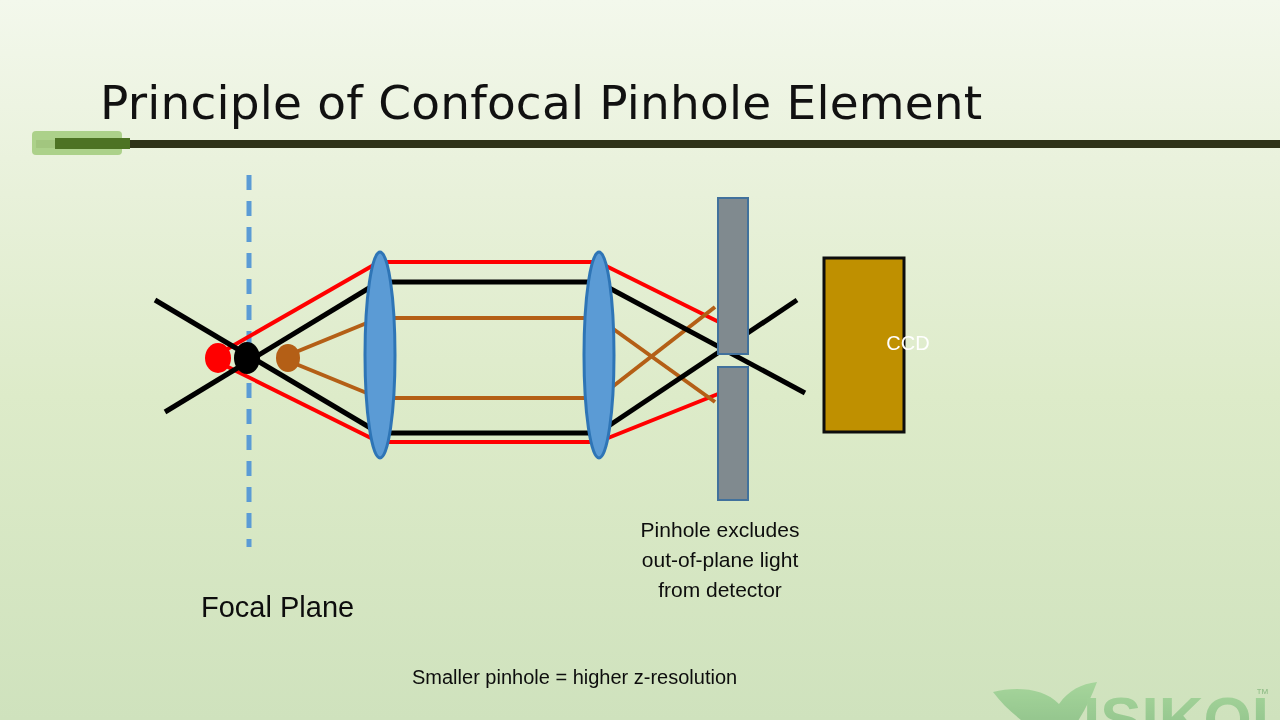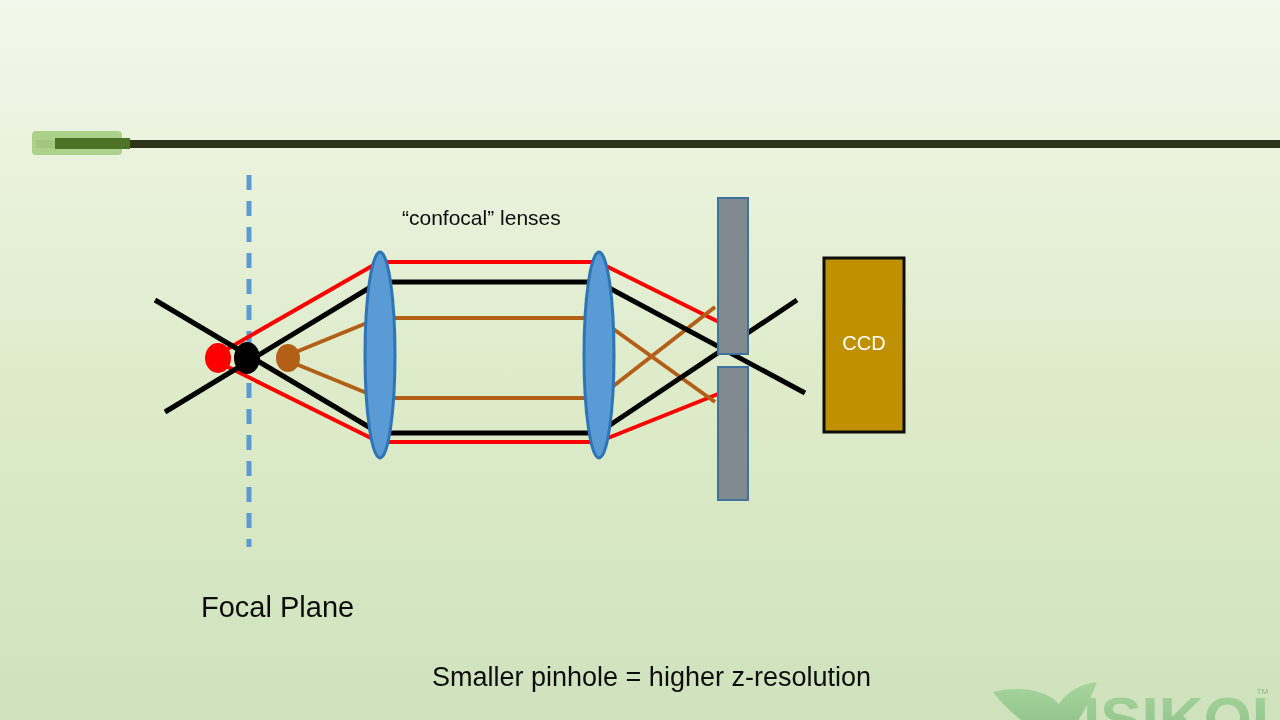--- a/index.html
+++ b/index.html
@@ -94,33 +94,34 @@
   #pinhole-label {
     left: 640px;
     top: 515px;
     width: 160px;
     text-align: center;
     white-space: normal;
     font-size: 21px;
     line-height: 30px;
   }
   #caption-label {
-    left: 432px;
+    left: 412px;
     top: 662px;
-    font-size: 27px;
+    font-size: 20px;
   }
   #ccd-label {
     position: absolute;
     left: 824px;
     top: 332px;
     width: 80px;
     text-align: center;
     color: #ffffff;
     font-size: 20px;
     font-family: "Liberation Sans", sans-serif;
+    padding-left: 44px;
   }
 
   
   #logo {
     position: absolute;
     left: 985px;
     top: 638px;
     width: 290px;
     height: 78px;
     opacity: 0.42;
@@ -133,20 +134,21 @@
     font-size: 13px;
     color: #3f8f42;
     font-family: "Liberation Sans", sans-serif;
   }
 </style>
 </head>
 <body>
 
 <div id="slide">
 
+  <div id="title">Principle of Confocal Pinhole Element</div>
 
   <div id="title-rule"></div>
   <div id="title-accent-pale"></div>
   <div id="title-accent-dark"></div>
 
   <svg id="diagram" viewBox="0 0 1280 720" xmlns="http://www.w3.org/2000/svg">
 
     <line x1="249" y1="175" x2="249" y2="547" stroke="#5b9bd5" stroke-width="5" stroke-dasharray="15,11" stroke-linecap="butt"></line>
 
     <g stroke="#ff0000" stroke-width="4" fill="none" stroke-linecap="butt">
@@ -192,24 +194,24 @@
     <rect x="718" y="198" width="30" height="156" fill="#808a8f" stroke="#41719c" stroke-width="2"></rect>
     <rect x="718" y="367" width="30" height="133" fill="#808a8f" stroke="#41719c" stroke-width="2"></rect>
 
     <rect x="824" y="258" width="80" height="174" fill="#bf9000" stroke="#0d0d0d" stroke-width="3"></rect>
 
     <ellipse cx="218" cy="358" rx="13" ry="15" fill="#ff0000"></ellipse>
     <ellipse cx="288" cy="358" rx="12" ry="14" fill="#b45f16"></ellipse>
     <ellipse cx="247" cy="358" rx="13" ry="16" fill="#000000"></ellipse>
   </svg>
 
-  <div class="lbl" id="lens-label">“confocal” lenses</div>
 
   <div class="lbl" id="focal-plane-label">Focal Plane</div>
 
+  <div class="lbl" id="pinhole-label">Pinhole excludes out-of-plane light from detector</div>
 
   <div class="lbl" id="caption-label">Smaller pinhole = higher z-resolution</div>
 
   <div id="ccd-label">CCD</div>
 
   <div id="logo">
     <svg viewBox="0 0 290 78" width="290" height="78" xmlns="http://www.w3.org/2000/svg">
       <defs>
         <linearGradient id="lg" x1="0" y1="0" x2="0" y2="1">
           <stop offset="0%" stop-color="#6cc46c"></stop>

